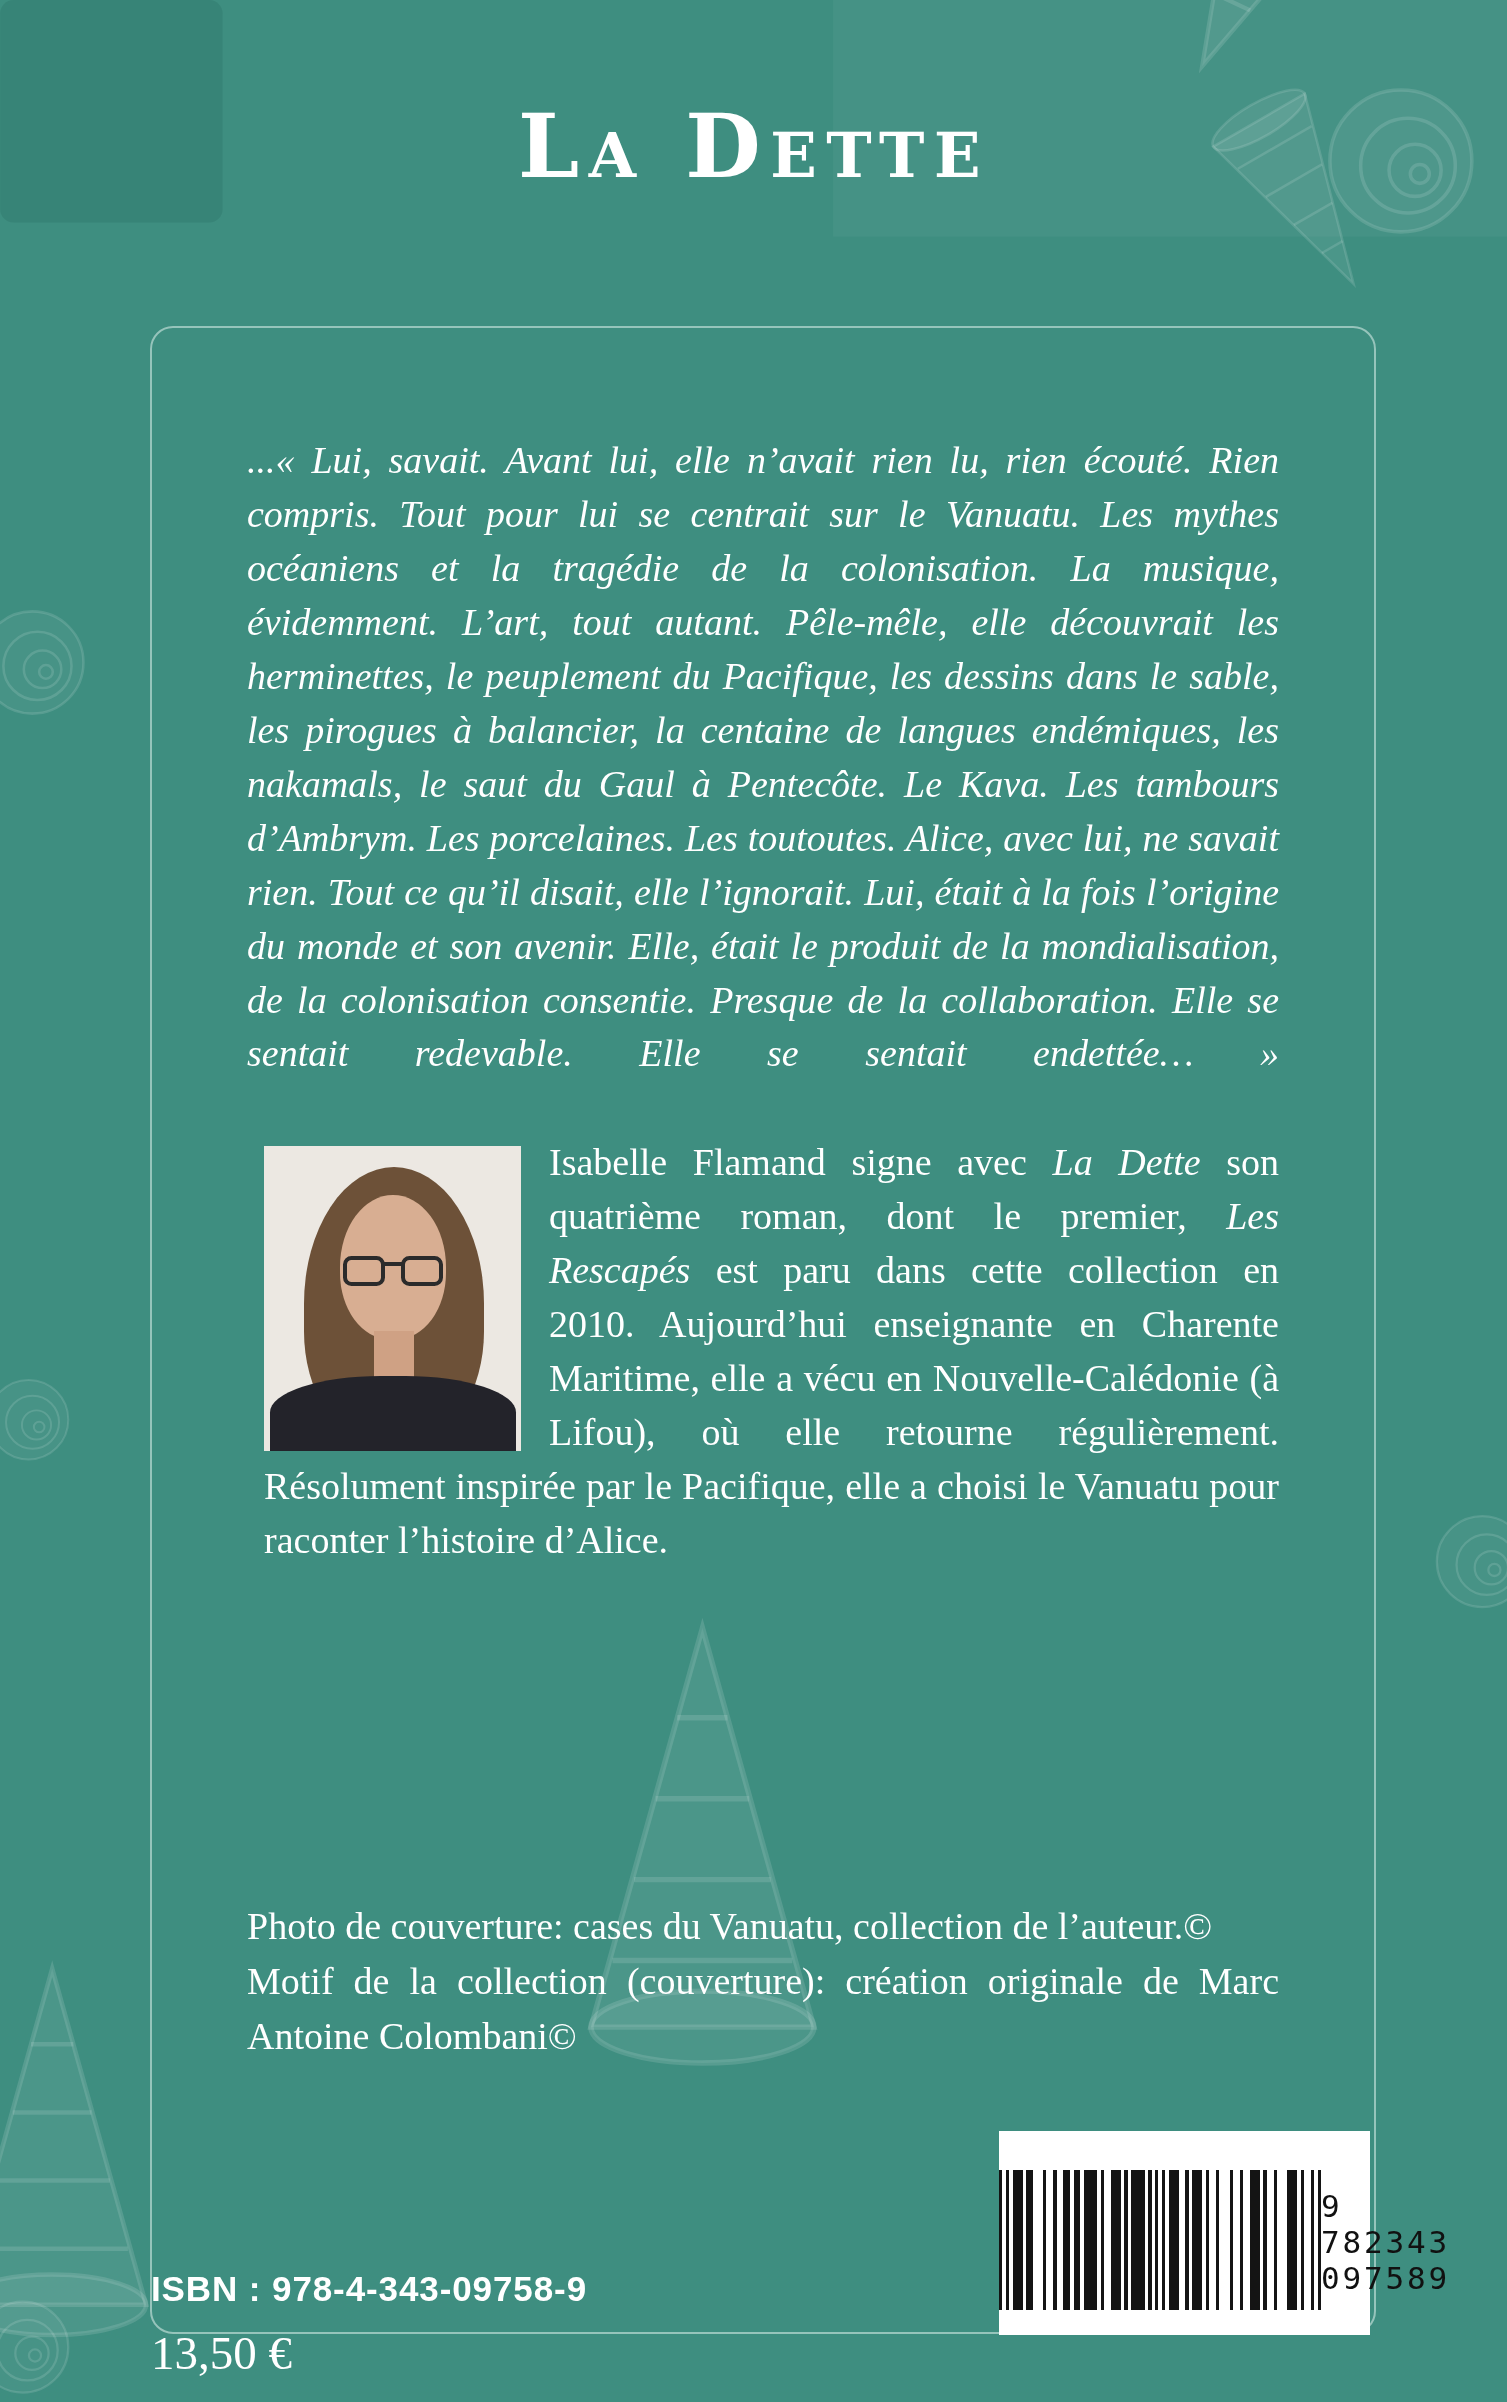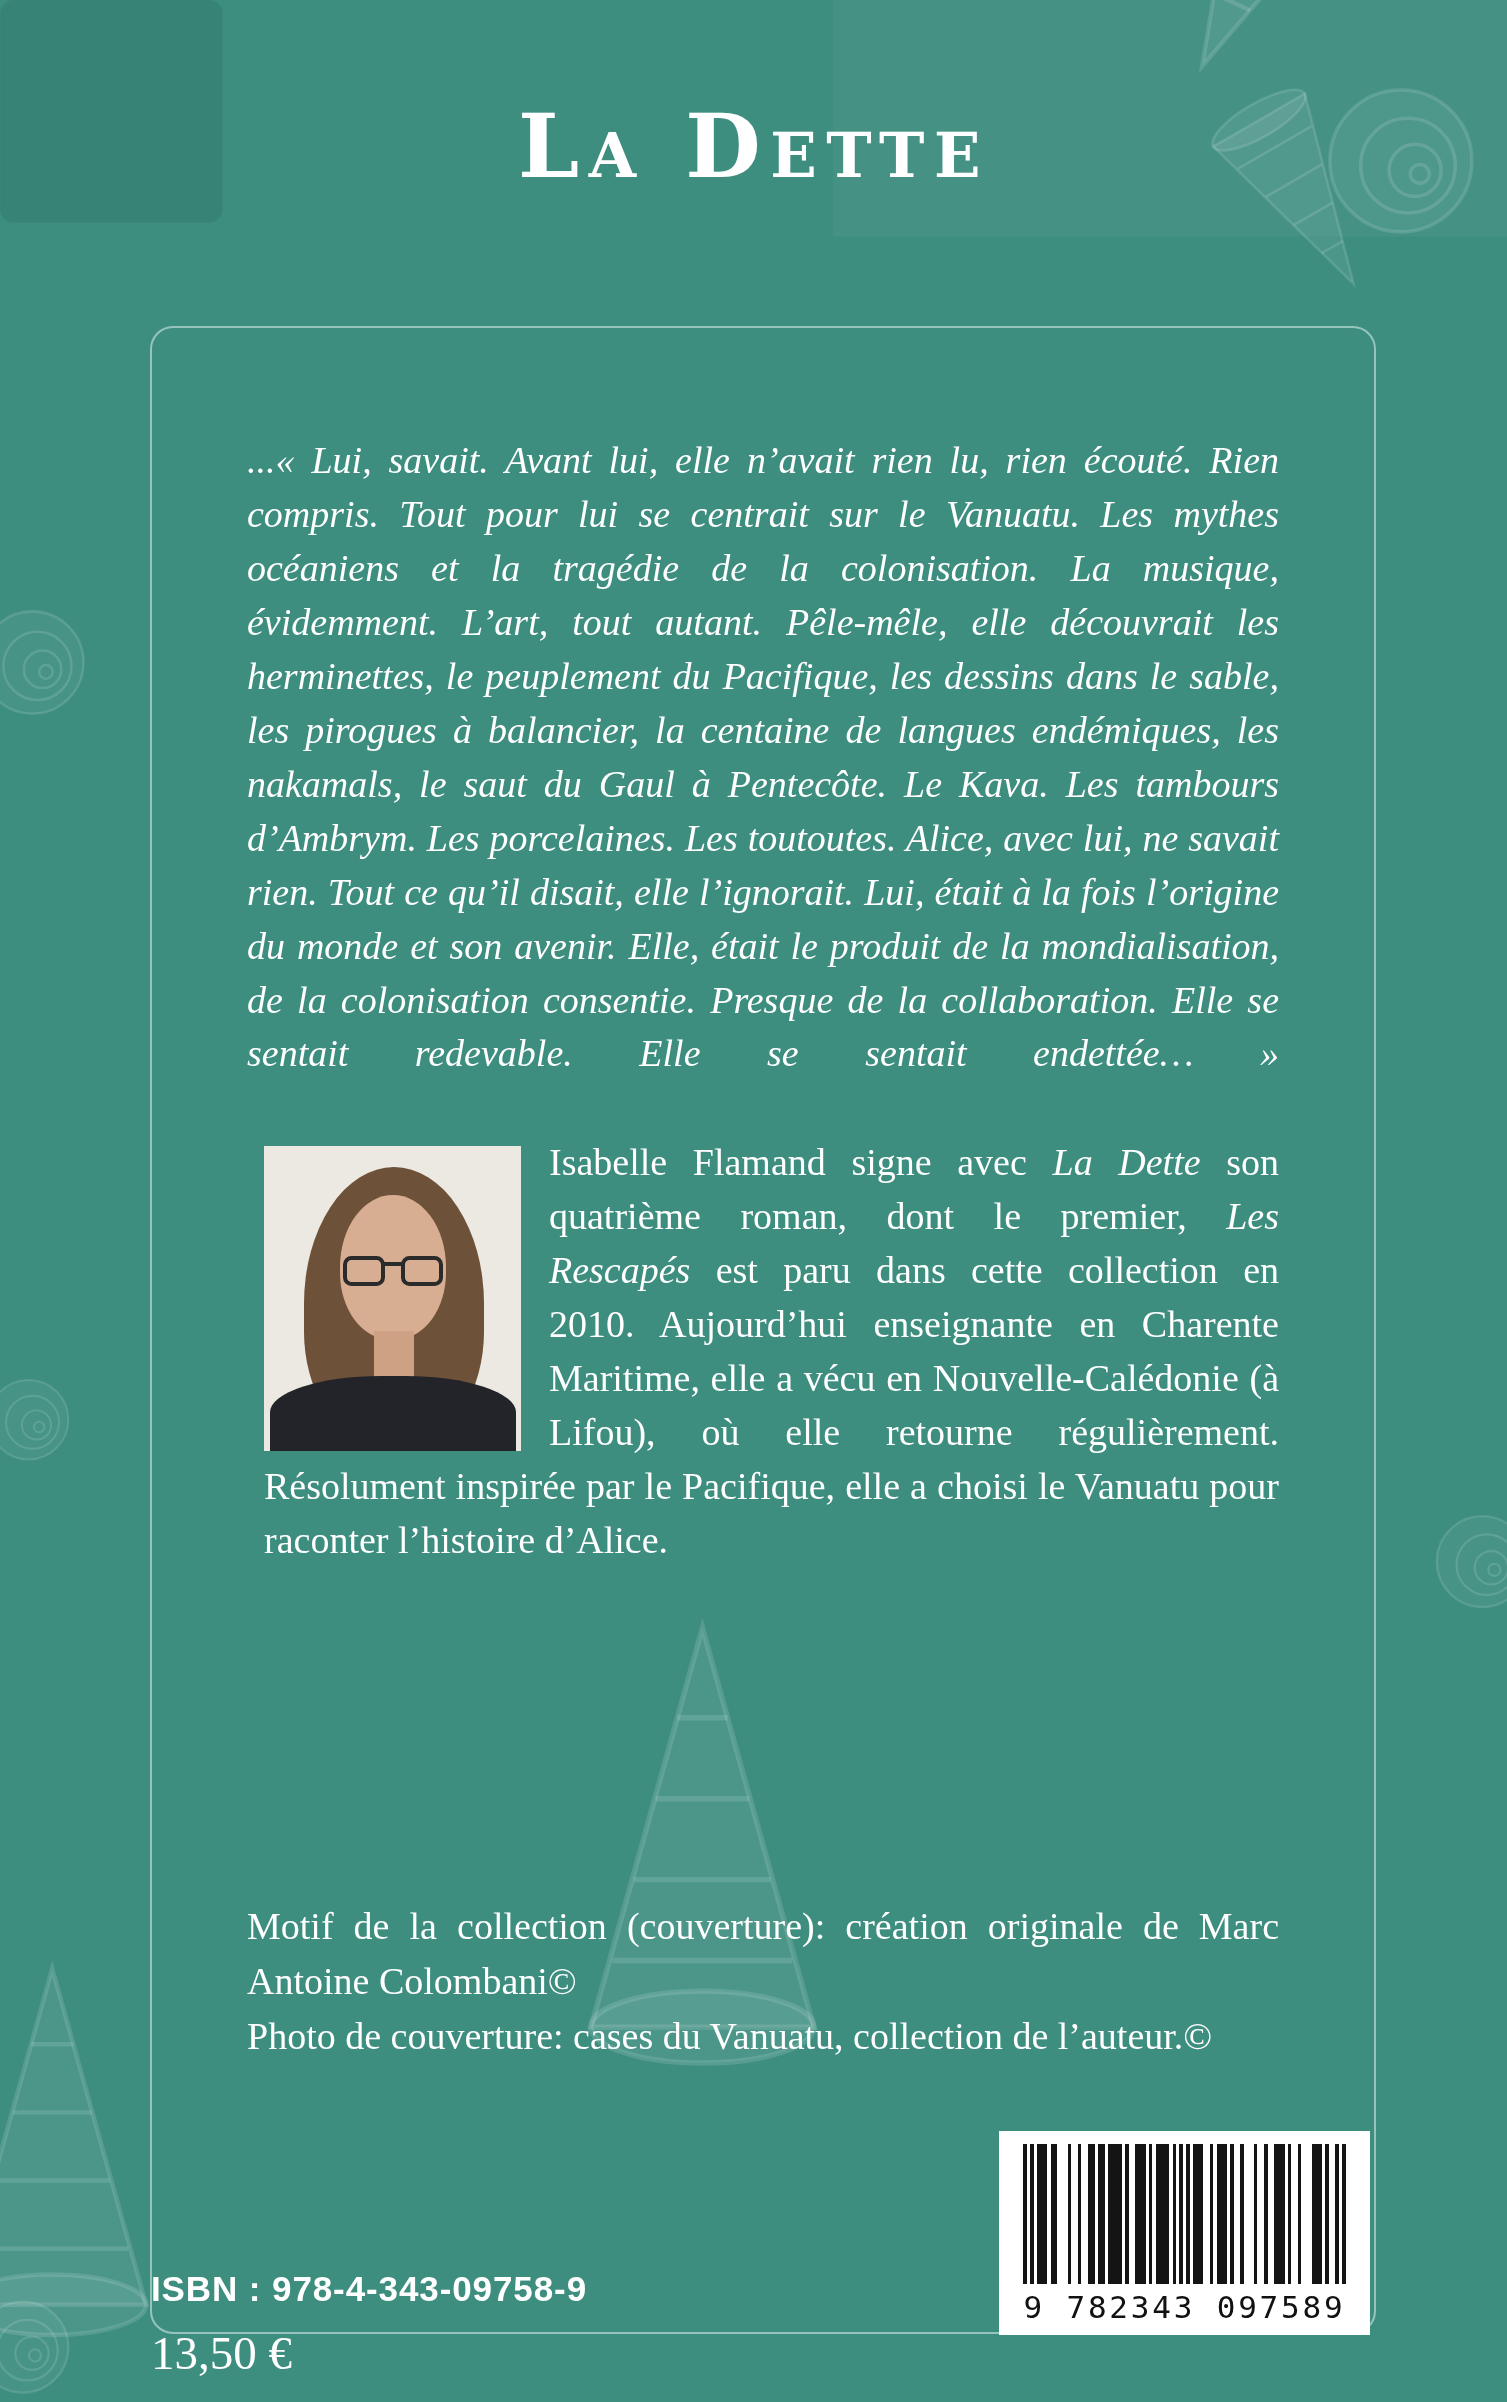--- a/index.html
+++ b/index.html
@@ -66,21 +66,21 @@
   
   .credits{
     position:absolute;left:95px;right:95px;top:1571px;
     font-size:38px;line-height:1.45;
   }
   .credits p{margin:0;text-align:justify;}
   
   .barcode-box{
     position:absolute;left:999px;top:2131px;width:371px;height:204px;
     background:var(--barcode-bg);
-    display:flex;flex-direction:column;align-items:center;
+    display:flex;flex-direction:row;align-items:center;
     padding-top:13.2px;
   }
   .barcode-bars{display:flex;height:140px;}
   .bar{width:3.4px;height:100%;}
   .bar.on{background:var(--barcode-bars);}
   .barcode-digits{
     margin-top:4.7px;
     font-family:"DejaVu Sans Mono", monospace;
     font-size:31px;color:#111;letter-spacing:2.8px;
   }
@@ -144,22 +144,22 @@
       <div class="glasses">
         <div class="lens left"></div>
         <div class="bridge"></div>
         <div class="lens right"></div>
       </div>
     </div>
     <p class="bio-text"><span>Isabelle Flamand signe avec </span><span style="font-style: italic;">La Dette</span><span> son quatrième roman, dont le premier, </span><span style="font-style: italic;">Les Rescapés</span><span> est paru dans cette collection en 2010. Aujourd’hui enseignante en Charente Maritime, elle a vécu en Nouvelle-Calédonie (à Lifou), où elle retourne régulièrement. Résolument inspirée par le Pacifique, elle a choisi le Vanuatu pour raconter l’histoire d’Alice.</span></p>
   </div>
 
   <div class="credits">
+    <p>Photo de couverture: cases du Vanuatu, collection de l’auteur.©</p>
     <p>Motif de la collection (couverture): création originale de Marc Antoine Colombani©</p>
-    <p>Photo de couverture: cases du Vanuatu, collection de l’auteur.©</p>
   </div>
 
 </div>
 
 <div class="barcode-box">
   <div class="barcode-bars">
       <div class="bar on"></div>
       <div class="bar"></div>
       <div class="bar on"></div>
       <div class="bar"></div>

